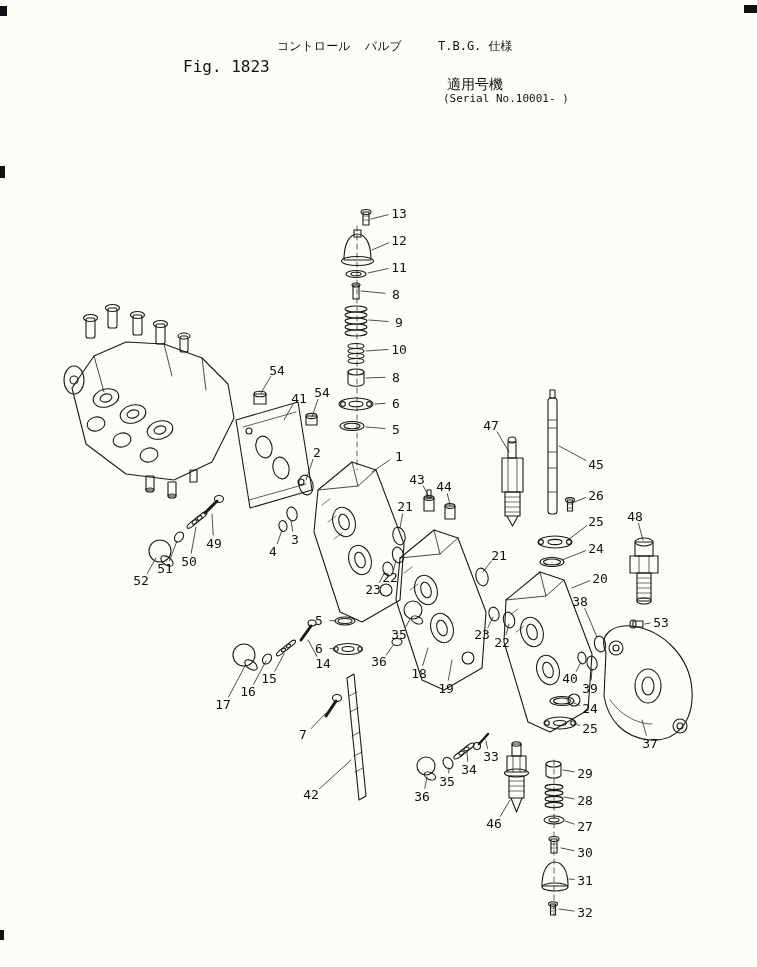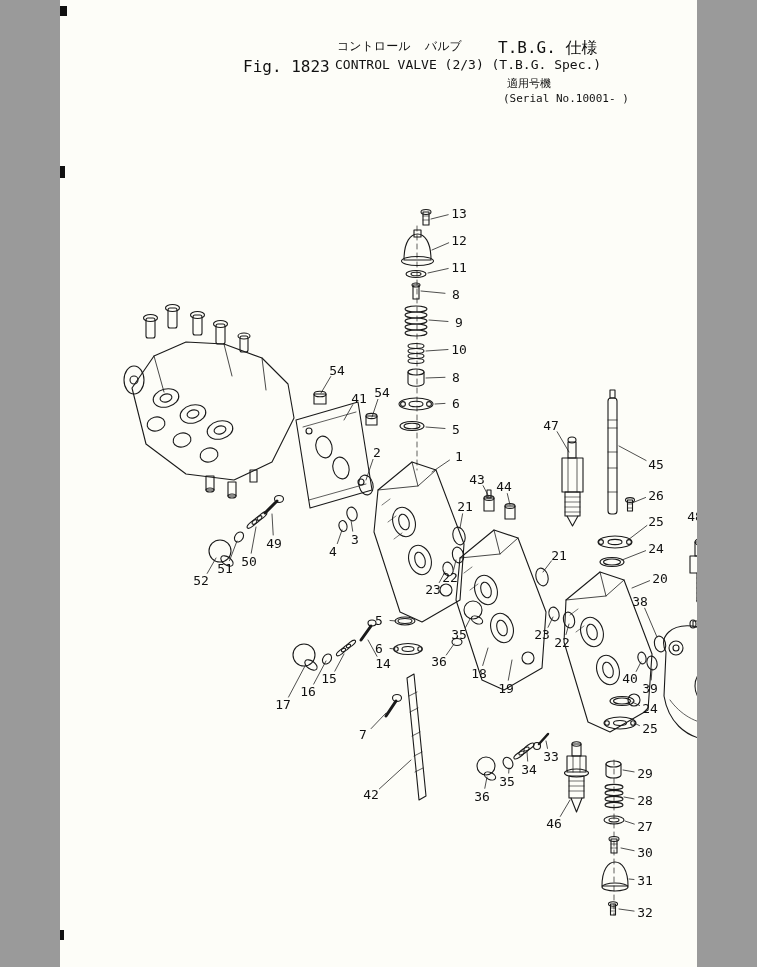--- a/index.html
+++ b/index.html
@@ -1,45 +1,44 @@
 <!DOCTYPE html>
 <html><head>
 <meta charset="utf-8">
 <style>
   * { margin:0; padding:0; box-sizing:border-box; }
   html,body { background:#9a9a9a; }
   body { font-family:"DejaVu Sans Mono","Liberation Mono",monospace; }
   .page {
-    position:relative; width:637px; height:967px; margin:0 auto;
+    position:relative; width:757px; height:967px; margin:0 auto;
     background:#fdfdf8; overflow:hidden; color:#111;
   }
   .hdr { position:absolute; white-space:pre; color:#111; }
   .h-jp-title   { left:277px; top:38px;  font-size:12px; }
-  .h-spec-jp    { left:438px; top:38px;  font-size:16px; }
+  .h-spec-jp    { left:438px; top:38px;  font-size:12px; }
   .h-fig        { left:183px; top:57px;  font-size:16px; }
   .h-title      { left:275px; top:57px;  font-size:13px; }
-  .h-serial-jp  { left:447px; top:76px;  font-size:11px; }
+  .h-serial-jp  { left:447px; top:76px;  font-size:14px; }
   .h-serial     { left:443px; top:92px;  font-size:11px; }
   #diagram { position:absolute; left:0; top:0; width:757px; height:967px; }
   #diagram text.callout {
     font-family:"DejaVu Sans Mono","Liberation Mono",monospace;
     font-size:13px; fill:#111; stroke:none;
     text-anchor:middle; dominant-baseline:central;
   }
   #diagram line.leader { stroke:#222; stroke-width:0.8; }
 </style>
 </head>
 <body>
 
 <div class="page">
 
   <div class="hdr h-jp-title">コントロール  バルブ</div>
   <div class="hdr h-spec-jp">T.B.G. 仕様</div>
   <div class="hdr h-fig">Fig. 1823</div>
-  <div class="hdr h-title">CONTROL VALVE (2/3) (T.B.G. Spec.)</div>
   <div class="hdr h-serial-jp">適用号機</div>
   <div class="hdr h-serial">(Serial No.10001- )</div>
 
   <svg id="diagram" viewBox="0 0 757 967" xmlns="http://www.w3.org/2000/svg">
     <g id="drawing" stroke="#1a1a1a" stroke-width="1.1" fill="none" stroke-linejoin="round" stroke-linecap="round">
 
       <g fill="#111" stroke="none">
         <rect x="0" y="6" width="7" height="10"></rect>
         <rect x="744" y="5" width="13" height="8"></rect>
         <rect x="0" y="166" width="5" height="12"></rect>

